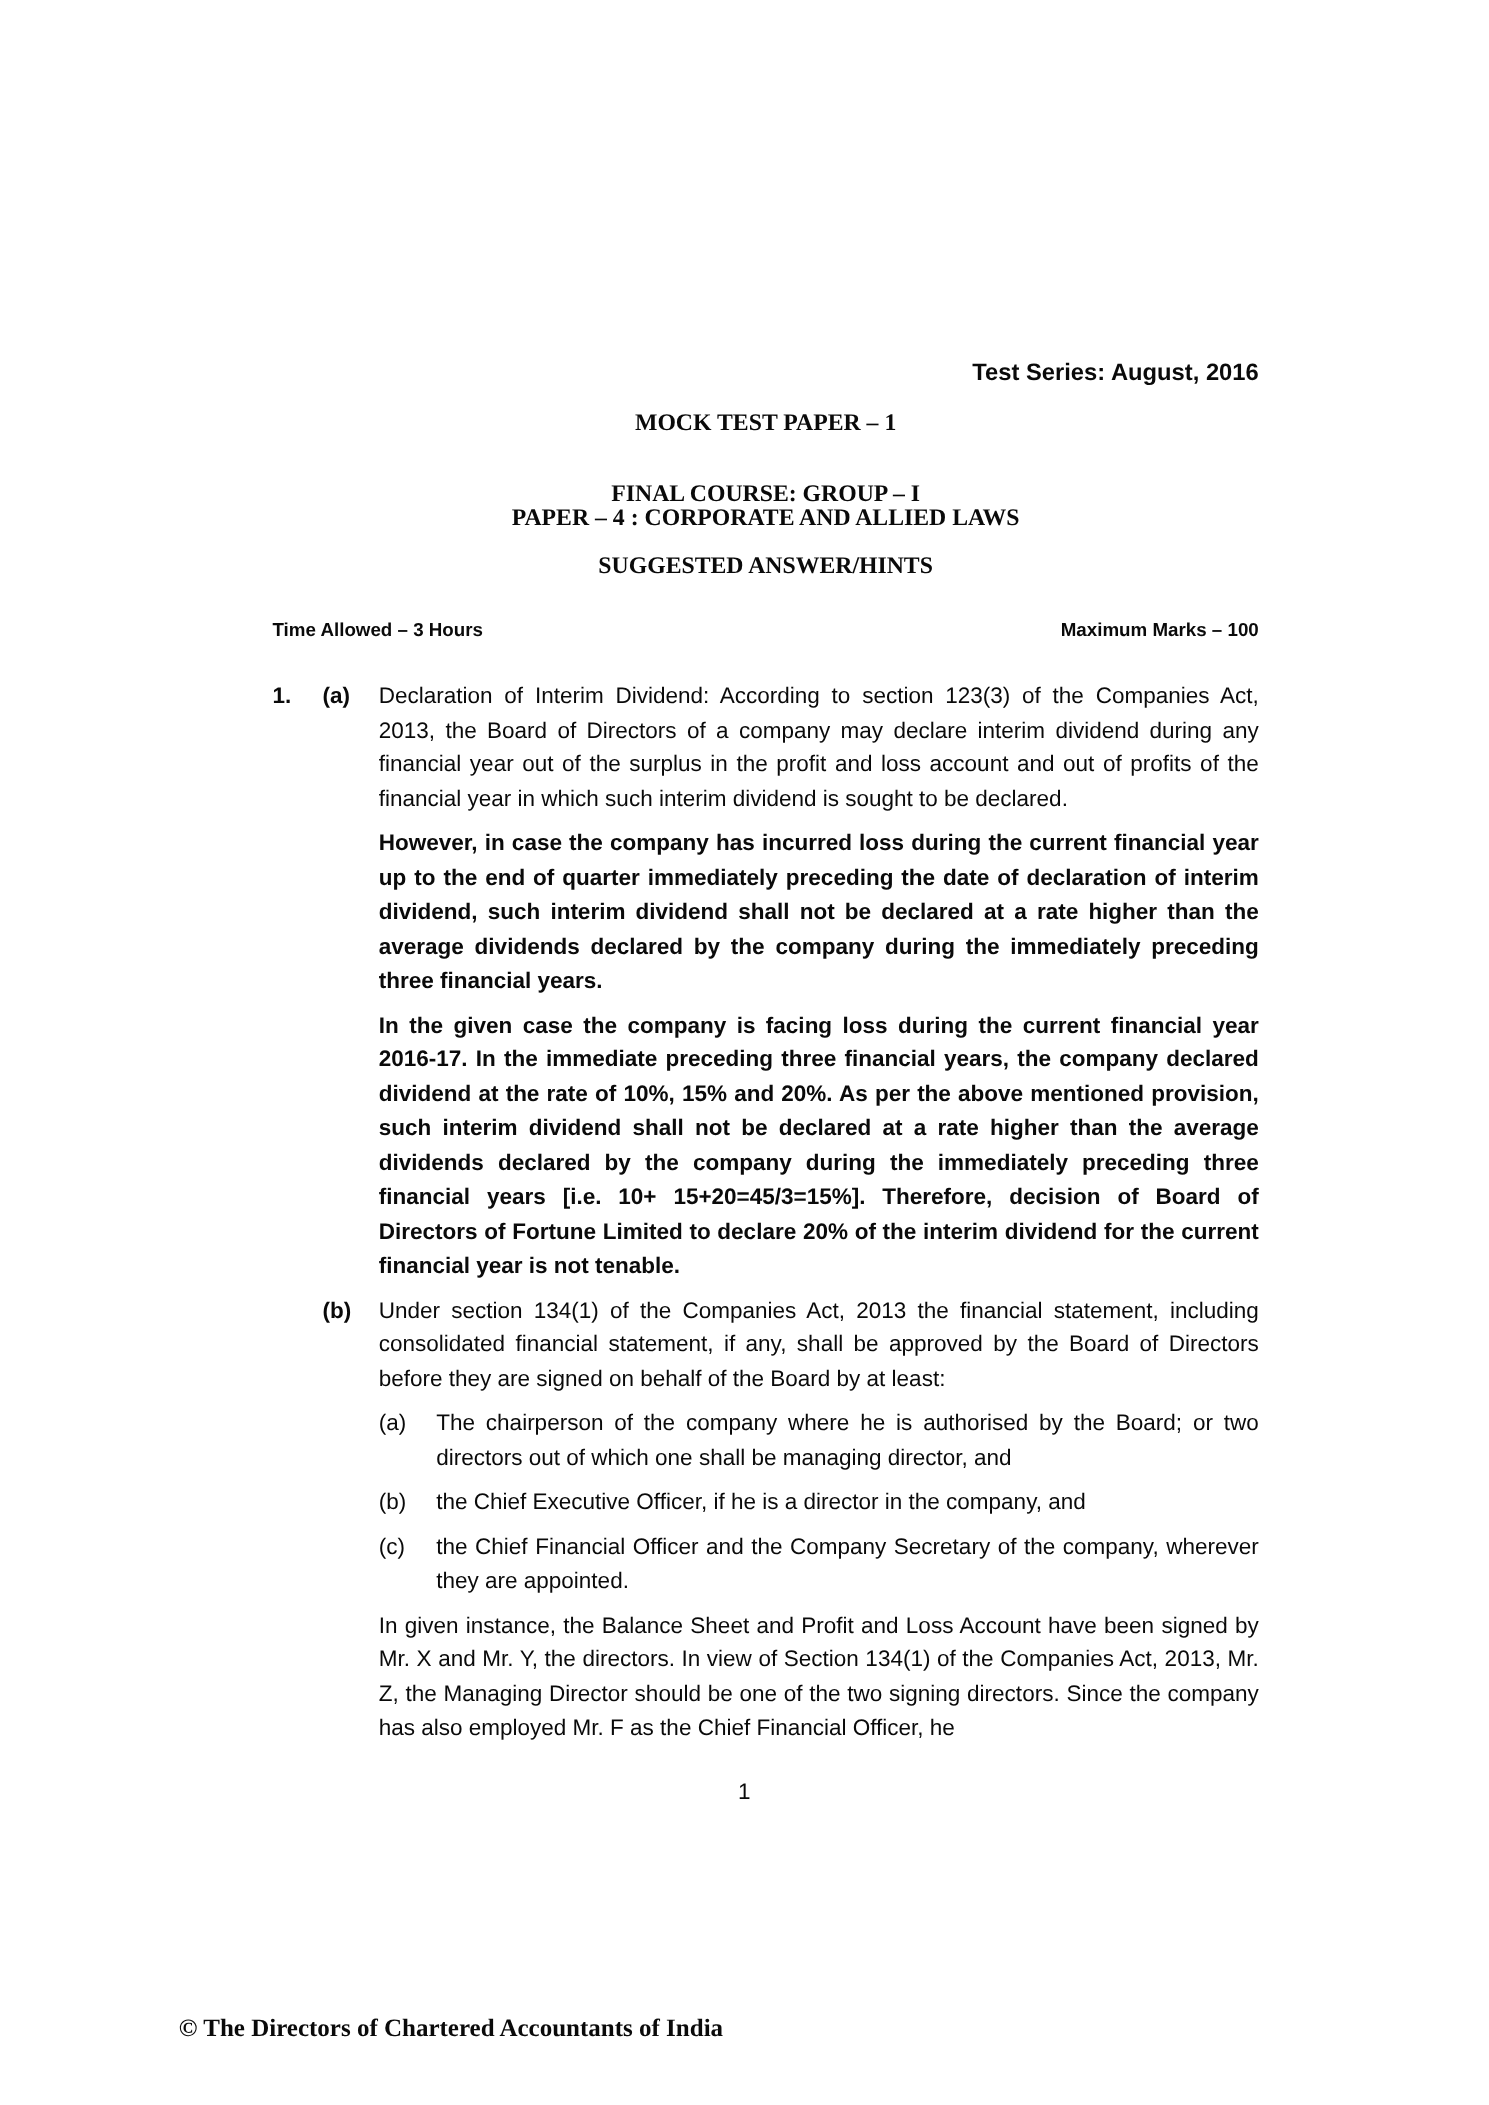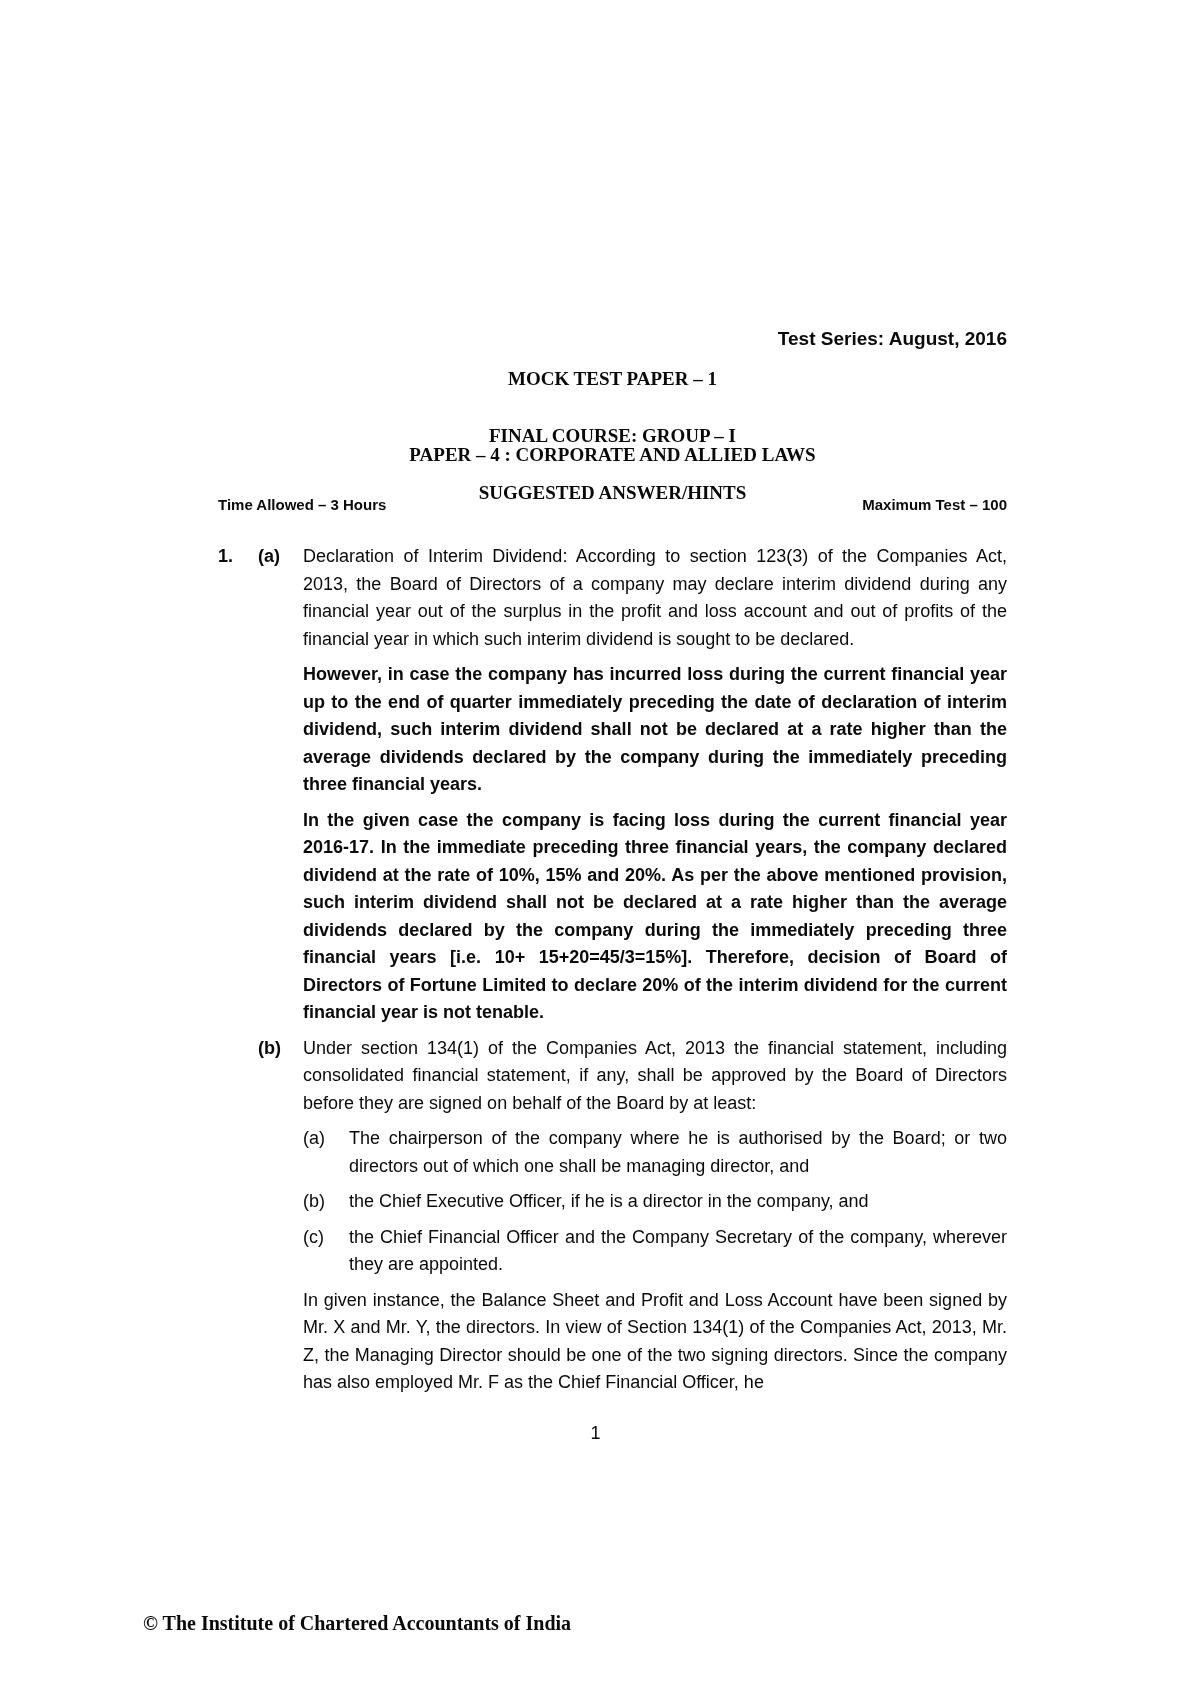--- a/index.html
+++ b/index.html
@@ -23,21 +23,20 @@
     width: 789px;
   }
   .hdr {
     position: absolute;
     left: 0;
     width: 789px;
     font-weight: bold;
     font-size: 19px;
     line-height: 22px;
     white-space: nowrap;
-    margin-top: 40px;
   }
   .hdr.right { text-align: right; }
   .hdr.center { text-align: center; font-family: Liberation Serif, serif; }
   .time-marks {
     position: absolute;
     left: 0;
     top: 494px;
     width: 789px;
     display: flex;
     justify-content: space-between;
@@ -123,21 +122,21 @@
     <div class="hdr center" style="top:328px">MOCK TEST PAPER – 1</div>
 
     <div class="hdr center" style="top:385px">FINAL COURSE: GROUP – I</div>
 
     <div class="hdr center" style="top:404px">PAPER – 4 : CORPORATE AND ALLIED LAWS</div>
 
     <div class="hdr center" style="top:442px">SUGGESTED ANSWER/HINTS</div>
 
     <div class="time-marks">
       <span>Time Allowed – 3 Hours</span>
-      <span>Maximum Test – 100</span>
+      <span>Maximum Marks – 100</span>
     </div>
 
     <div class="body-block">
 
       <div class="item-row">
         <div class="q-num">1.</div>
         <div class="part-label">(a)</div>
         <div class="part-content">
           <p class="para"><span class="lead-bold">Declaration of Interim Dividend:</span><span> According to section 123(3) of the Companies Act, 2013, the Board of Directors of a company may declare interim dividend during any financial year out of the surplus in the profit and loss account and out of profits of the financial year in which such interim dividend is sought to be declared.</span></p>
           <p class="para">However, in case the company has incurred loss during the current financial year up to the end of quarter immediately preceding the date of declaration of interim dividend, such interim dividend shall not be declared at a rate higher than the average dividends declared by the company during the immediately preceding three financial years.</p>
@@ -168,14 +167,14 @@
 
           <p class="para" style="margin-top:8px">In given instance, the Balance Sheet and Profit and Loss Account have been signed by Mr. X and Mr. Y, the directors. In view of Section 134(1) of the Companies Act, 2013, Mr. Z, the Managing Director should be one of the two signing directors. Since the company has also employed Mr. F as the Chief Financial Officer, he</p>
         </div>
       </div>
 
     </div>
   </div>
 
   <div class="page-number">1</div>
 
-  <div class="copyright">© The Institute of Chartered Accountants of India</div>
+  <div class="copyright">© The Directors of Chartered Accountants of India</div>
 </div>
 
 </body></html>

